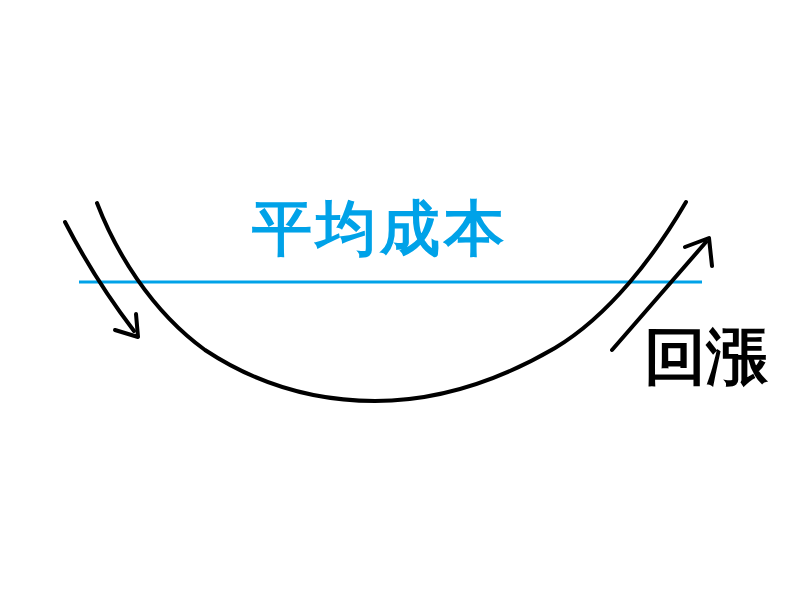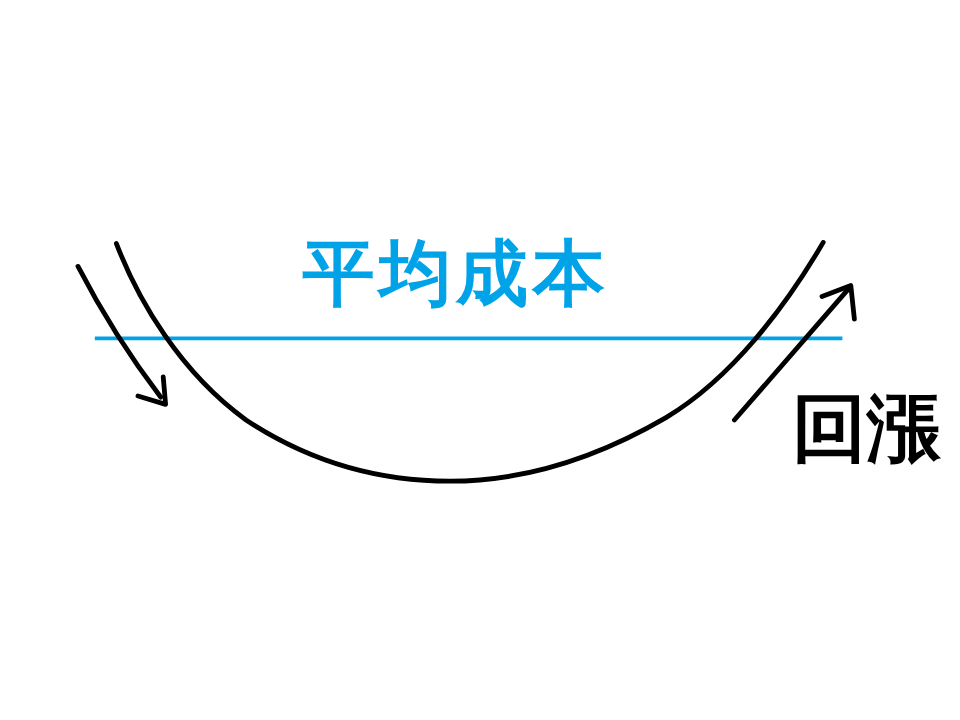--- a/index.html
+++ b/index.html
@@ -39,21 +39,20 @@
     left: 54px;
     top: 353px;
     font-size: 62px;
     color: #000000;
   }
   .label-rebound {
     left: 644px;
     top: 326px;
     font-size: 62px;
     color: #000000;
-    margin-left: 16px;
   }
 </style>
 </head>
 <body>
 
 <div id="stage">
 
   <svg id="strokes" viewBox="0 0 800 600" xmlns="http://www.w3.org/2000/svg">
 
     <line x1="79" y1="282" x2="702" y2="282" stroke-width="3" stroke-linecap="butt" stroke="#00A2E8"></line>

